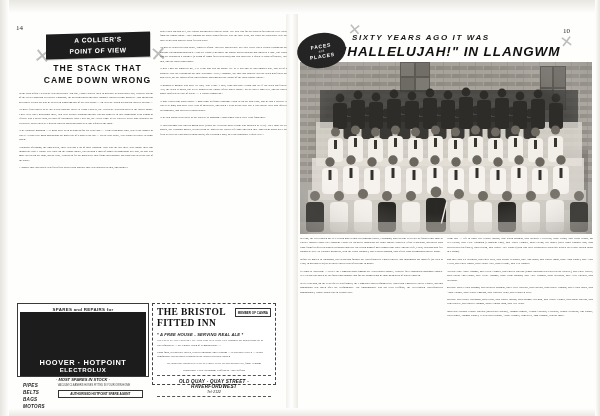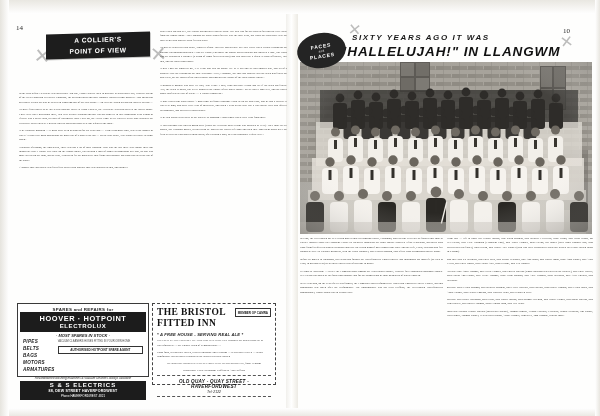--- a/index.html
+++ b/index.html
@@ -88,21 +88,21 @@
     background:#fff; border:1px solid #3a3a3a; padding:2px;
   }
   #ad-spares {
     text-align:center; font-size:4.4px; font-weight:bold;
     letter-spacing:.3px; color:#222; padding:1px 0 0;
   }
   #ad-brands {
     background:#1c1c1c; color:#fff; text-align:center;
     font-weight:bold; line-height:1.25; padding:1.5px 0;
   }
-  #ad-brands .b1 { font-size:7.4px; letter-spacing:.6px; display:block; }
+  #ad-brands .b1 { font-size:7.4px; letter-spacing:.6px; display:block;margin-top:44px; }
   #ad-brands .b2 { font-size:6px; letter-spacing:.6px; display:block; }
   #ad-stock {
     text-align:center; font-size:4px; font-style:italic;
     font-weight:bold; color:#222; padding:1.5px 0 0;
   }
   #ad-mid { display:flex; padding:1px 3px 0; gap:3px; }
   #ad-list { font-size:4.6px; font-style:italic; font-weight:bold;
              line-height:1.5; color:#222; letter-spacing:.3px; }
   #ad-right-col { flex:1; padding-top:1px; }
   #ad-subtext { font-size:2.6px; color:#444; line-height:1.4; }
@@ -223,20 +223,24 @@
   <div class="pencil-x" style="left:34px; top:46px; transform:rotate(6deg);">✕</div>
   <div class="pencil-x" style="left:150px; top:44px; transform:rotate(-4deg);">✕</div>
   <div class="pencil-x" style="left:348px; top:22px; transform:rotate(5deg); font-size:16px;">✕</div>
   <div class="pencil-x" style="left:560px; top:34px; transform:rotate(-8deg); font-size:16px;">✕</div>
 
   <div id="collier-banner">
     <span>A COLLIER'S</span>
     <span>POINT OF VIEW</span>
   </div>
 
+  <div id="stack-head">
+    <div>THE STACK THAT</div>
+    <div>CAME DOWN WRONG</div>
+  </div>
 
   <div class="col-body" id="col1">
       <p>In the days before electricity was universally "on tap", Hook Colliery used to generate its own power but, with the advent of the West Cambrian Electricity Company, the old generators and their chimney stacks became obsolete. This meant our old collier recalls the part he played in removing one of the two stacks — an exercise which did not go entirely to plan ....</p>
       <p>"When I first started to be an electric haulage driver at Hook Colliery, the electricity was generated at the power house. There were three generators there, two were always working and one was on stand-by in case something went wrong or if there was a heavy load, in cases of emergency then. Later on, the "West Cam" as we called it at the time supplied the electricity to the colliery. Then the boilers and generators were not required any more.</p>
       <p>"The Saturday morning — it must have been getting on for 52 years ago — I can't remember now, was at the hanger or was it At drove the hand pontrolling the man a bit of a boot at the top — but he said to me, 'The stacks will have to come down.'</p>
       <p>"Saturday afternoon, the undersized, there was not a lot of men working.  That was the day there was engine there got things like that.  I wasn't very busy on the engine house, just pulling a load of stones or something like that, so that was more or less on the door, and he said, 'I intend to fix the main steel rope from your haulage injection wheels to the top of the stack.'</p>
       <p>"Another rope and tackle was fixed first to the stack and my rope was attached to that, and round a</p>
     </div>
   <div class="col-body" id="col2">
       <p>pulley on a big oak tree, so I wasn't pulling direct on the stack.  The idea was for the stack to fall into the liver away from the engine house.  They thought the stack would fall the way the rope went, but when the stack gave way the rope went slack and the stack fell sideways.</p>

